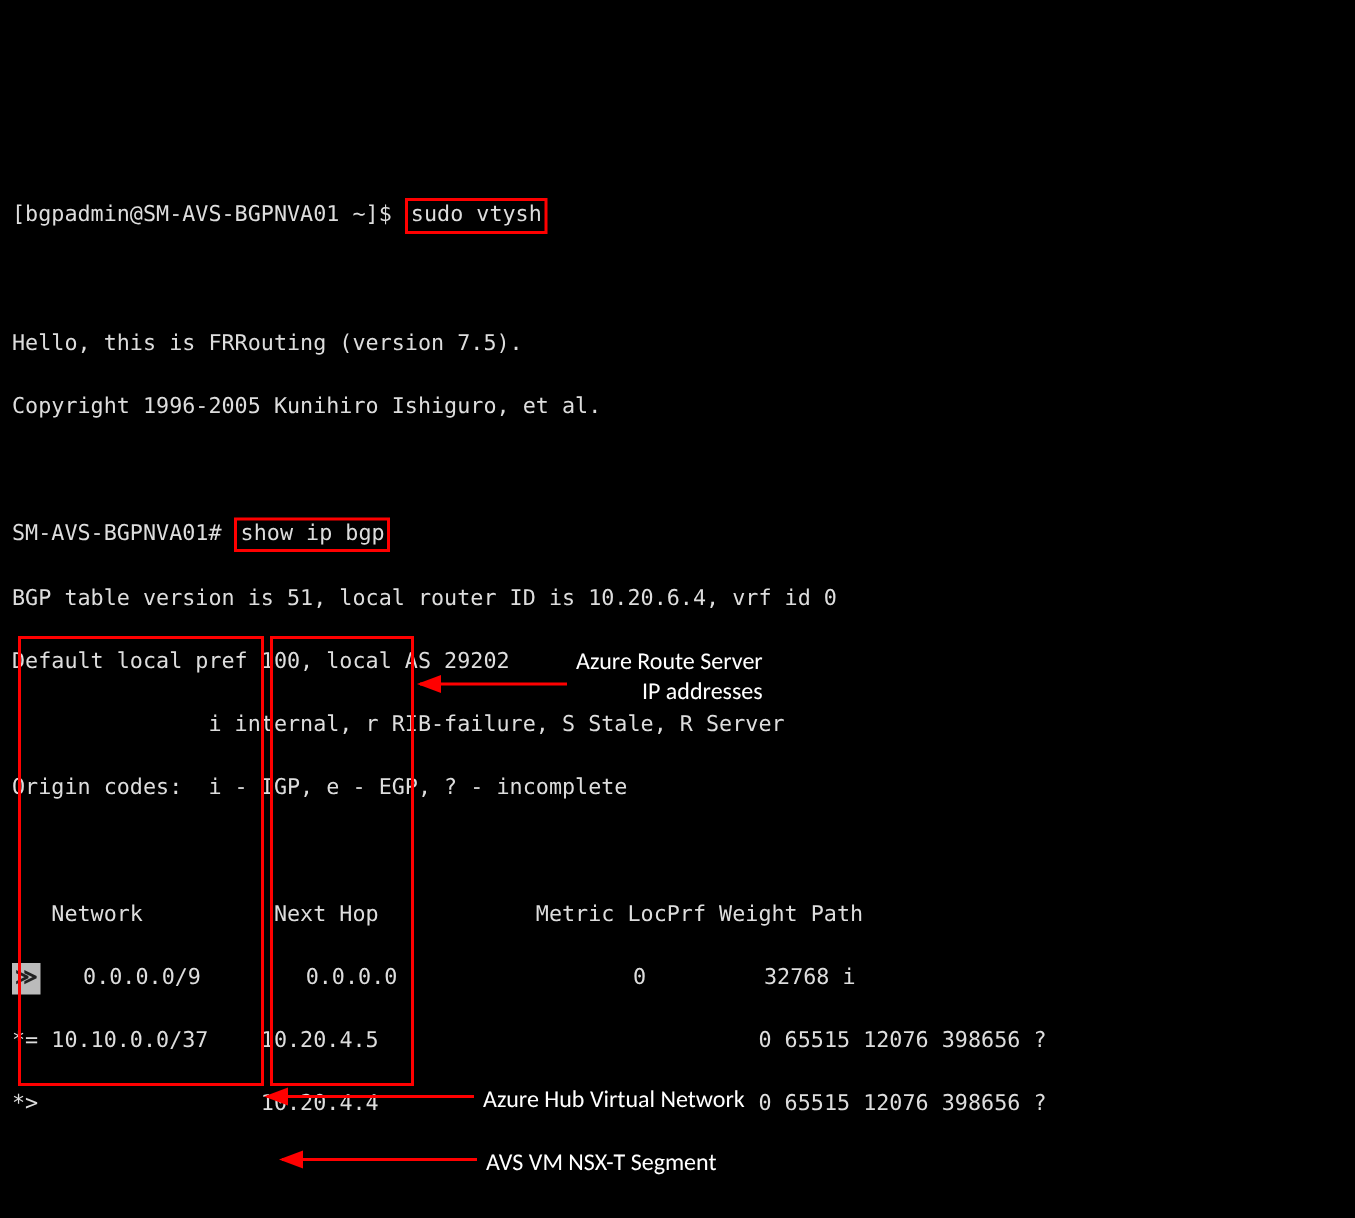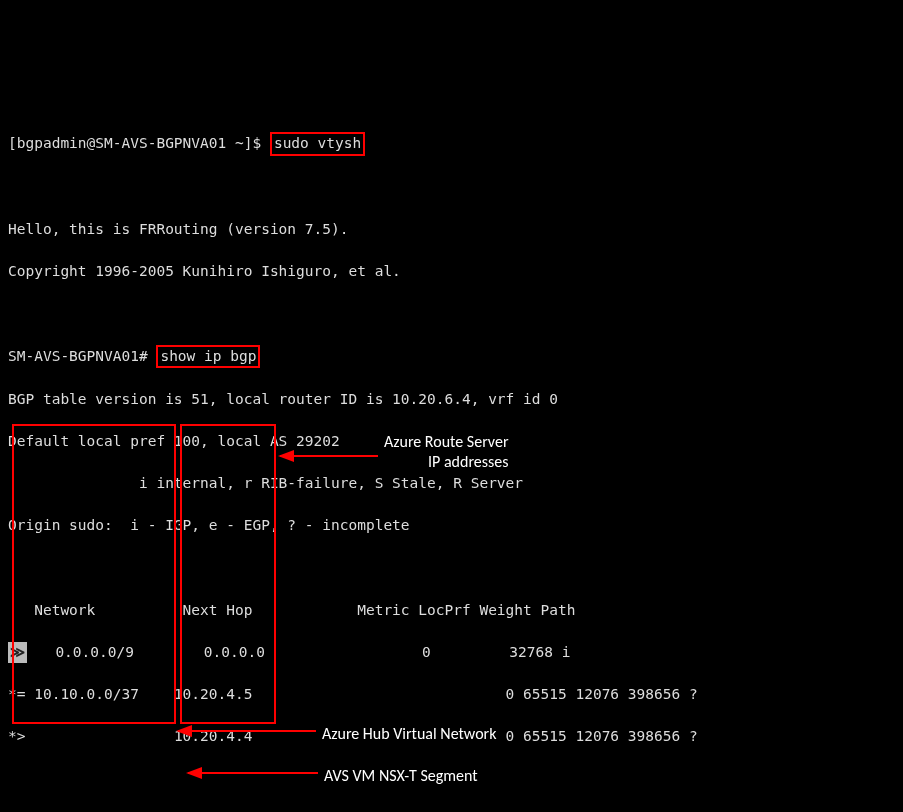--- a/index.html
+++ b/index.html
@@ -61,21 +61,21 @@
 
 <div class="line"><span>[bgpadmin@SM-AVS-BGPNVA01 ~]$ </span><span class="hl-red">sudo vtysh</span></div>
 <div class="line"> </div>
 <div class="line">Hello, this is FRRouting (version 7.5).</div>
 <div class="line">Copyright 1996-2005 Kunihiro Ishiguro, et al.</div>
 <div class="line"> </div>
 <div class="line"><span>SM-AVS-BGPNVA01# </span><span class="hl-red">show ip bgp</span></div>
 <div class="line">BGP table version is 51, local router ID is 10.20.6.4, vrf id 0</div>
 <div class="line">Default local pref 100, local AS 29202</div>
 <div class="line">               i internal, r RIB-failure, S Stale, R Server</div>
-<div class="line">Origin sudo:  i - IGP, e - EGP, ? - incomplete</div>
+<div class="line">Origin codes:  i - IGP, e - EGP, ? - incomplete</div>
 <div class="line"> </div>
 <div class="line">   Network          Next Hop            Metric LocPrf Weight Path</div>
 <div class="line"><span class="chevrons">≫</span><span>   0.0.0.0/9        0.0.0.0                  0         32768 i</span></div>
 <div class="line"><span>*= 10.10.0.0/37    </span><span>10.20.4.5</span><span>                             0 65515 12076 398656 ?</span></div>
 <div class="line"><span>*&gt;                 </span><span>10.20.4.4</span><span>                             0 65515 12076 398656 ?</span></div>
 
 
 
 
 

